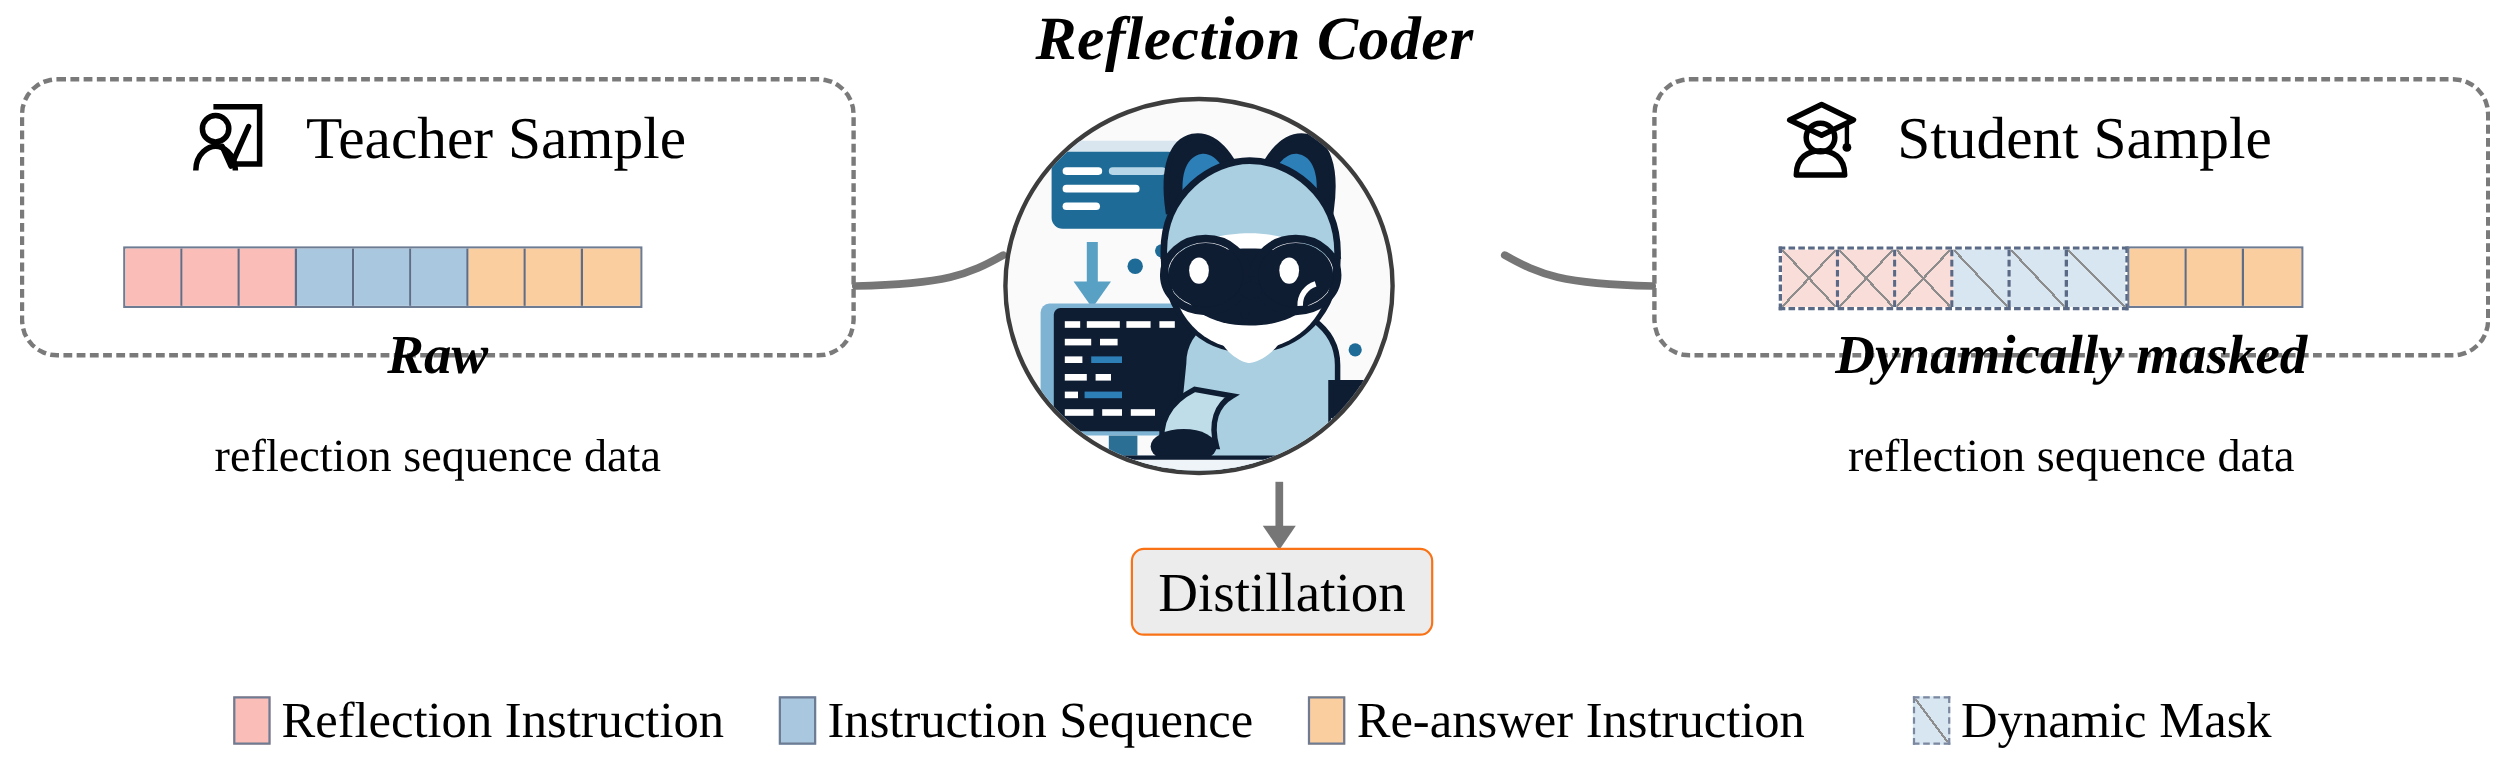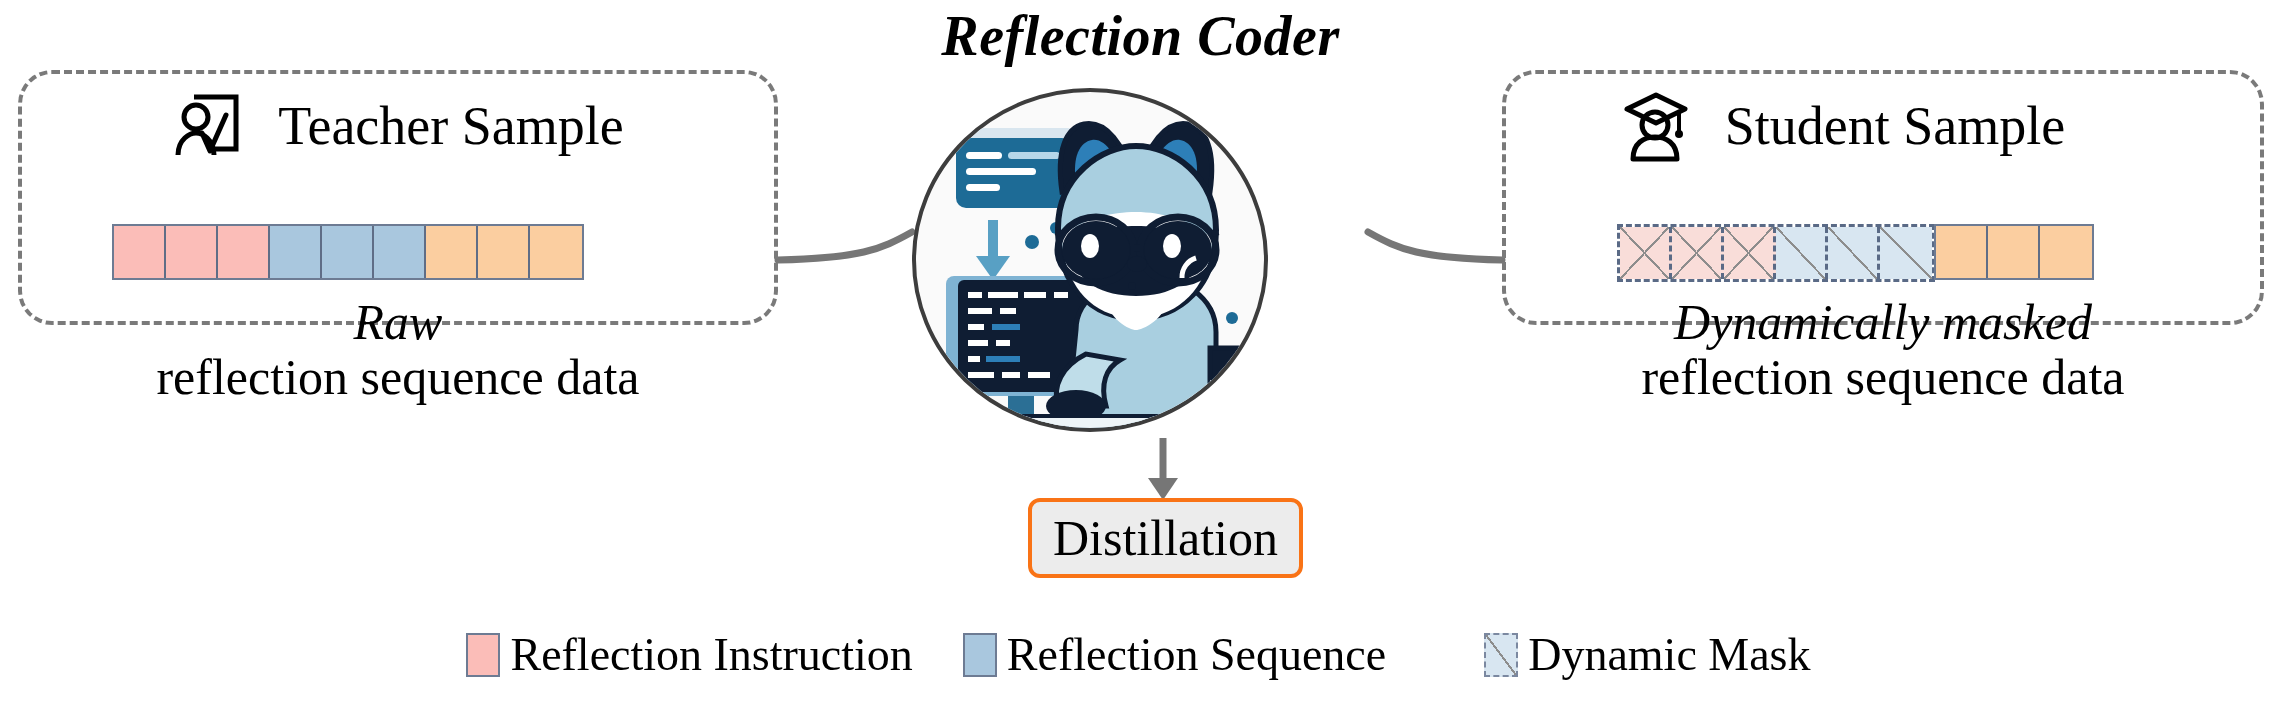--- a/index.html
+++ b/index.html
@@ -89,34 +89,34 @@
     background-image:linear-gradient(to bottom left,
       transparent calc(50% - 1px),#8d8d8d calc(50% - 1px),
       #8d8d8d calc(50% + 1px),transparent calc(50% + 1px));
   }
 
   
   .caption{
     position:absolute;width:100%;left:0;text-align:center;
     top:296px;
   }
-  .cap-em{font-style:italic;font-weight:normal;font-size:50px;line-height:1.06;display:block;}
-  .cap-sub{font-size:50px;line-height:1.12;display:block;}
+  .cap-em{font-style:italic;font-weight:bold;font-size:50px;line-height:1.06;display:block;}
+  .cap-sub{font-size:42px;line-height:1.12;display:block;margin-top:43px;}
 
   
   #brand-title{
     position:absolute;left:0;top:4px;width:2281px;text-align:center;
     font-size:56px;font-weight:bold;font-style:italic;letter-spacing:0.5px;
   }
   #mascot{
     position:absolute;left:880px;top:80px;width:420px;height:360px;
   }
   #distill-box{
     position:absolute;left:1028px;top:498px;width:275px;height:80px;
-    background:#ececec;border:4px solid #f97316;border-radius:12px;
+    background:#ececec;border:2px solid #f97316;border-radius:12px;
     display:flex;align-items:center;justify-content:center;
     box-sizing:border-box;
   }
   #distill-label{font-size:50px;line-height:1;}
 
   
   #legend{
     position:absolute;left:0;top:632px;width:2277px;
     display:flex;align-items:center;justify-content:center;gap:12px;
   }
@@ -304,23 +304,27 @@
 
   <div id="legend">
 
     <div class="lg-item">
       <span class="lg-sw" style="background:#fbbdb8;"></span>
       <span class="lg-text">Reflection Instruction</span>
     </div>
 
     <div class="lg-item">
       <span class="lg-sw" style="background:#a9c7de;"></span>
-      <span class="lg-text">Reflection Sequence</span>
-    </div>
-
+      <span class="lg-text">Instruction Sequence</span>
+    </div>
+
+    <div class="lg-item">
+      <span class="lg-sw" style="background:#fbcea0;"></span>
+      <span class="lg-text">Re-answer Instruction</span>
+    </div>
 
 
     <div class="lg-item">
       <span class="lg-sw dash hatch-d" style="background:#d8e6f1;"></span>
       <span class="lg-text">Dynamic Mask</span>
     </div>
 
   </div>
 
 </div>

